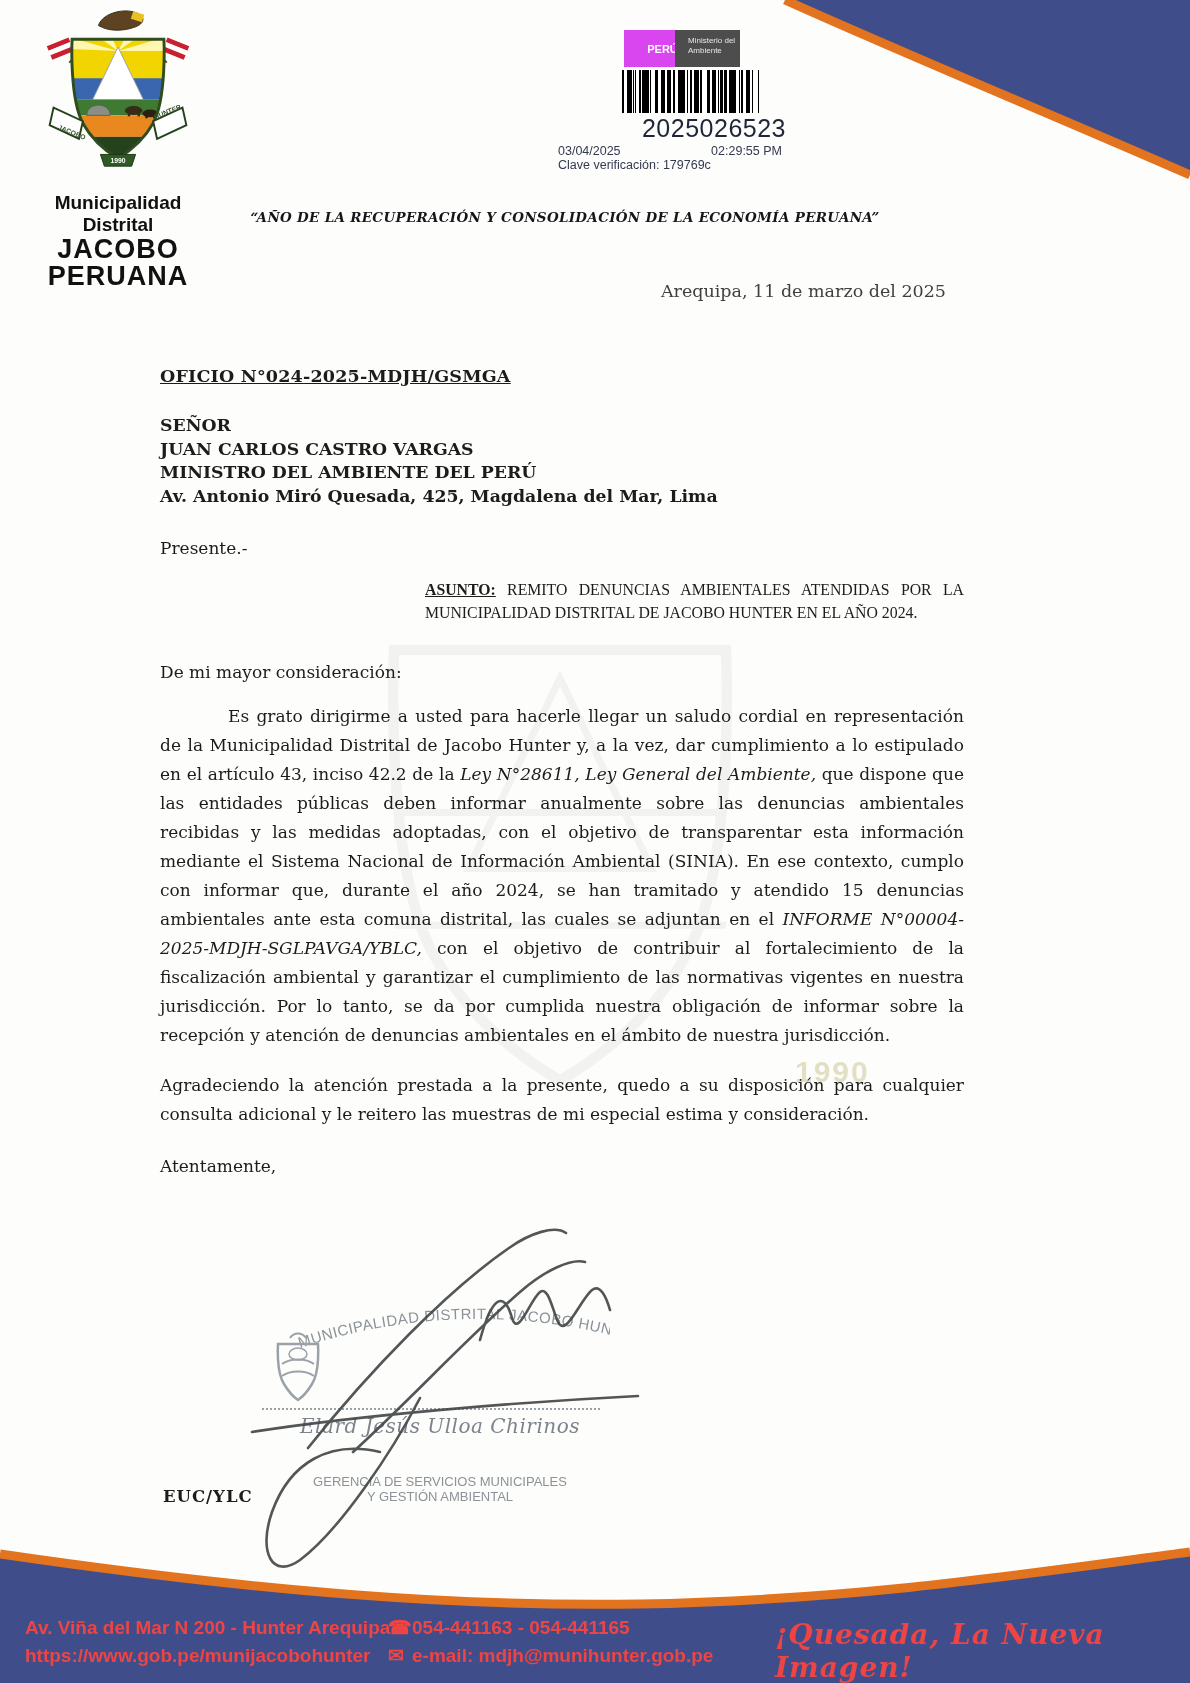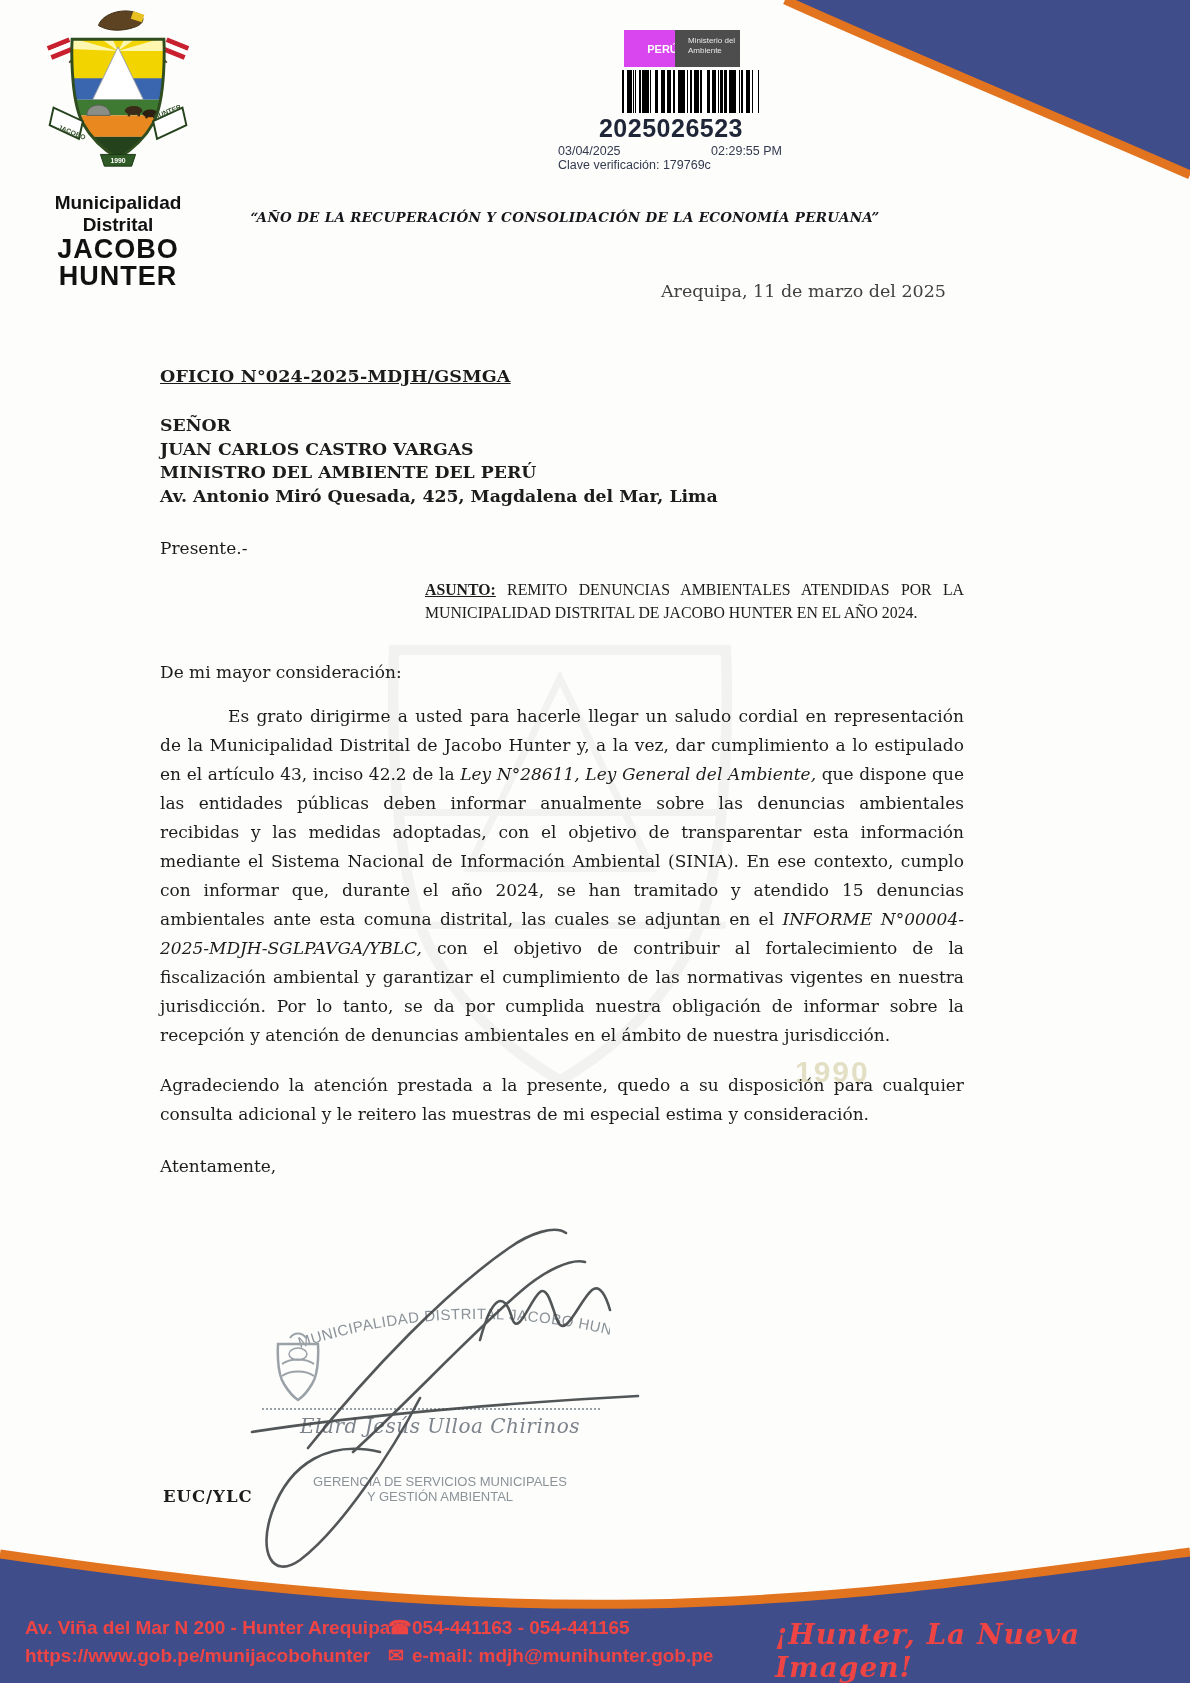--- a/index.html
+++ b/index.html
@@ -21,22 +21,22 @@
   .minam-logo { display:flex; margin-left:68px; height:37px; width:116px; }
   .minam-red { width:51px; background:#d946ef; color:#fff; font-family:"Liberation Sans", sans-serif;
                font-weight:bold; font-size:11px; display:flex; align-items:center; justify-content:center;padding-left:26px; }
   .minam-gray { width:75px; background:#4d4d4d; color:#e8e8e8; font-family:"Liberation Sans", sans-serif;
                 font-size:8px; line-height:1.25; padding:6px 0 0 13px; }
   .barcode { margin-left:66px; margin-top:3px; width:137px; height:43px;
     background:
       repeating-linear-gradient(90deg,#000 0 2px,transparent 2px 5px,#000 5px 9px,transparent 9px 11px,#000 11px 12px,transparent 12px 17px),
       repeating-linear-gradient(90deg,#000 0 1px,transparent 1px 7px,#000 7px 10px,transparent 10px 13px);
     background-color:#fff; }
-  .rec-number { margin-top:1px; text-align:center; font-family:"Liberation Sans", sans-serif;
-    font-weight:bold; font-size:25px; letter-spacing:0.5px; color:#1f2638; }
+  .rec-number { margin-top:1px; text-align:right; font-family:"Liberation Sans", sans-serif;
+    font-weight:normal; font-size:25px; letter-spacing:0.5px; color:#1f2638; }
   .rec-meta { display:flex; justify-content:space-between; width:224px; margin:1px 0 0 2px;
     font-family:"Liberation Sans", sans-serif; font-size:12.5px; color:#333a4e; }
   .rec-clave { margin-left:2px; font-family:"Liberation Sans", sans-serif; font-size:12.5px; color:#333a4e; }
   
   .slogan { position:absolute; left:160px; top:209px; width:810px; text-align:center;
     font-weight:bold; font-style:italic; font-size:13.5px; letter-spacing:0.3px; color:#14161a; }
   .place-date { position:absolute; top:281px; right:244px; font-size:17.5px; color:#404040; }
   
   .content { position:absolute; left:160px; top:362px; width:804px; font-size:17px; line-height:29px; }
   .oficio { font-weight:bold; font-size:17.5px; text-decoration:underline; letter-spacing:0.2px; }
@@ -138,21 +138,21 @@
         <polygon points="14,104 44,118 40,136 10,122" fill="#ffffff" stroke="#24421c" stroke-width="2"></polygon>
         <polygon points="146,104 116,118 120,136 150,122" fill="#ffffff" stroke="#24421c" stroke-width="2"></polygon>
         <text x="18" y="126" font-family="Liberation Sans, sans-serif" font-size="7" font-weight="bold" fill="#35512a" transform="rotate(22 18 126)">JACOBO</text>
         <text x="118" y="116" font-family="Liberation Sans, sans-serif" font-size="7" font-weight="bold" fill="#35512a" transform="rotate(-22 118 116)">HUNTER</text>
       </g>
 
       <path d="M 62 152 L 98 152 L 94 164 L 66 164 Z" fill="#2f5a26" stroke="#1c3a14" stroke-width="1"></path>
       <text x="80" y="161" text-anchor="middle" font-family="Liberation Sans, sans-serif" font-size="7" font-weight="bold" fill="#ffffff">1990</text>
     </svg>
     <div class="org-line1">Municipalidad Distrital</div>
-    <div class="org-line2">JACOBO HUNTER</div>
+    <div class="org-line2">JACOBO PERUANA</div>
   </div>
 
   <div class="reception">
     <div class="minam-logo">
       <div class="minam-red">PERÚ</div>
       <div class="minam-gray">Ministerio del Ambiente</div>
     </div>
     <div class="barcode"></div>
     <div class="rec-number">2025026523</div>
     <div class="rec-meta">
@@ -234,17 +234,17 @@
     </svg>
     <div class="footer-text">
       <div class="f-col1">
         <div>Av. Viña del Mar N  200 - Hunter Arequipa</div>
         <div>https://www.gob.pe/munijacobohunter</div>
       </div>
       <div class="f-col2">
         <div><span class="f-icon">☎</span><span>054-441163 - 054-441165</span></div>
         <div><span class="f-icon">✉</span><span>e-mail: mdjh@munihunter.gob.pe</span></div>
       </div>
-      <div class="f-slogan">¡Hunter, La Nueva Imagen!</div>
+      <div class="f-slogan">¡Quesada, La Nueva Imagen!</div>
     </div>
   </div>
 
 </div>
 
 </body></html>

